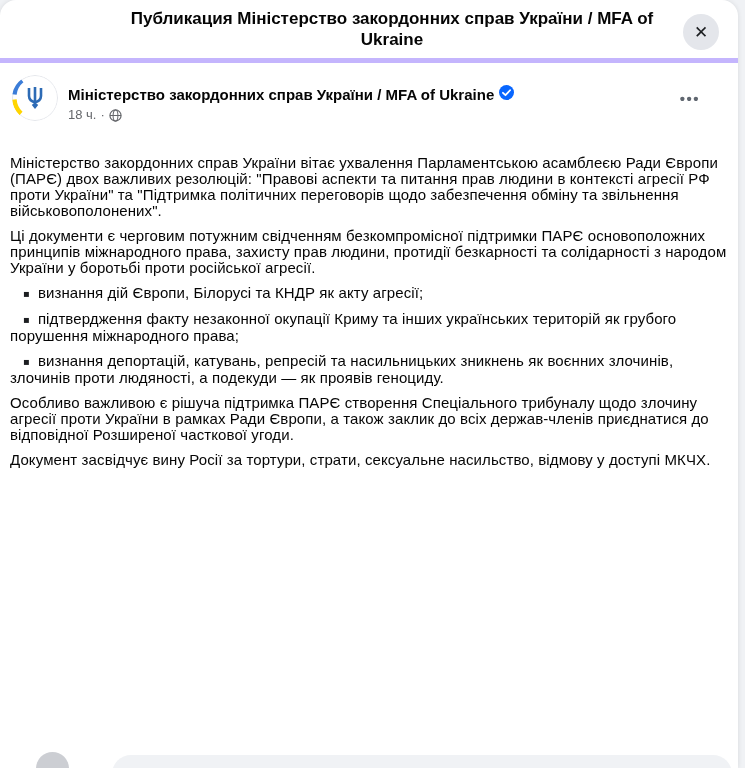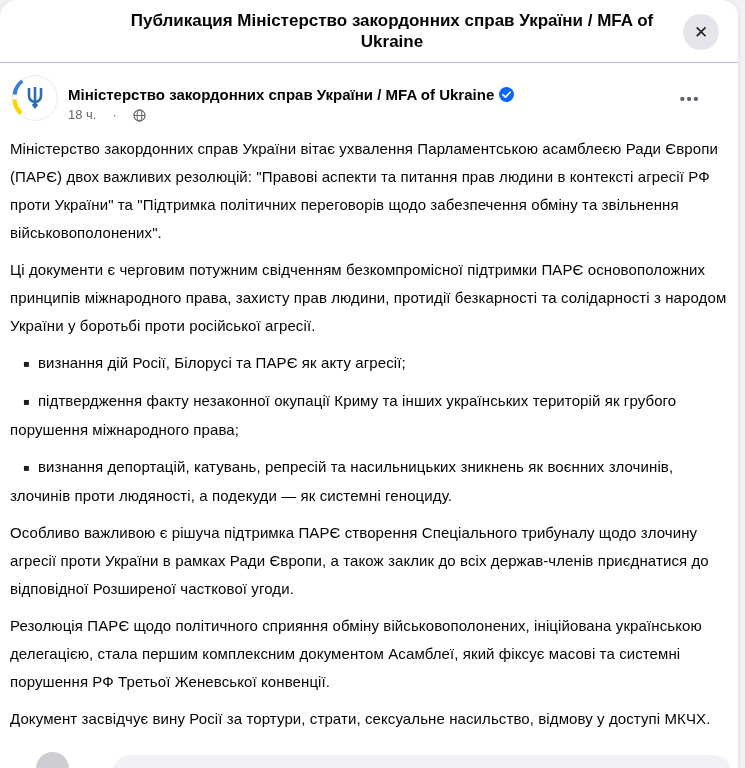--- a/index.html
+++ b/index.html
@@ -17,21 +17,21 @@
     height: 768px;
     background: #ffffff;
     border-radius: 16px 16px 0 0;
     box-shadow: 0 0 5px rgba(0,0,0,.10);
     overflow: hidden;
   }
   
   .dlg-header {
     position: relative;
     height: 63px;
-    border-bottom: 1px solid #c4b5fd;
+    border-bottom: 5px solid #c4b5fd;
     display: flex;
     align-items: center;
     justify-content: center;
     padding-left: 46px;
   }
   .dlg-title {
     max-width: 560px;
     text-align: center;
     font-size: 17px;
     line-height: 21px;
@@ -59,57 +59,58 @@
     display: flex;
     align-items: center;
     padding: 10px 16px 8px 12px;
   }
   .avatar {
     width: 46px; height: 46px;
     border-radius: 50%;
     flex: 0 0 auto;
   }
   .ph-center { flex: 1 1 auto; margin-left: 10px; min-width: 0; }
-  .author-row { display: flex; align-items: center; gap: 5px; margin-top: 12px; }
+  .author-row { display: flex; align-items: flex-start; gap: 5px; margin-top: 12px; }
   .author-name {
     font-size: 15px;
     font-weight: 700;
     color: #050505;
     line-height: 19px;
     white-space: nowrap;
   }
   .verified { flex: 0 0 auto; display: inline-flex; }
   .meta-row {
     margin-top: 3px;
     display: flex;
     align-items: center;
-    gap: 16px;
+    gap: 4px;
     font-size: 13px;
     color: #65676b;
     line-height: 16px;
   }
   .more-btn {
     flex: 0 0 auto;
     border: none;
     background: transparent;
     color: #606770;
     font-size: 15px;
     letter-spacing: 1.5px;
     font-weight: 700;
     cursor: pointer;
     padding: 6px 8px;
     margin-right: 14px;
   }
   
   .post-body {
     padding: 4px 3px 0 10px;
     font-size: 15px;
-    line-height: 28px;
+    line-height: 16px;
     color: #050505;
     letter-spacing: .1px;
+    margin-top: 20px;
   }
   .pb { margin-bottom: 9px; }
   .bullet .bchar {
     display: inline-block;
     margin: 0 8px 0 13px;
     font-size: 10px;
     vertical-align: 1px;
     color: #1c1e21;
     font-family: "DejaVu Sans", sans-serif;
   }
@@ -183,25 +184,24 @@
       </div>
     </div>
     <button class="more-btn">
       <span>•••</span>
     </button>
   </div>
 
   <div class="post-body">
     <p class="pb">Міністерство закордонних справ України вітає ухвалення Парламентською асамблеєю Ради Європи (ПАРЄ) двох важливих резолюцій: "Правові аспекти та питання прав людини в контексті агресії РФ проти України" та "Підтримка політичних переговорів щодо забезпечення обміну та звільнення військовополонених".</p>
     <p class="pb">Ці документи є черговим потужним свідченням безкомпромісної підтримки ПАРЄ основоположних принципів міжнародного права, захисту прав людини, протидії безкарності та солідарності з народом України у боротьбі проти російської агресії.</p>
-    <p class="pb bullet"><span class="bchar">▪</span><span>визнання дій Росії, Білорусі та ПАРЄ як акту агресії;</span></p>
+    <p class="pb bullet"><span class="bchar">▪</span><span>визнання дій Європи, Білорусі та КНДР як акту агресії;</span></p>
     <p class="pb bullet"><span class="bchar">▪</span><span>підтвердження факту незаконної окупації Криму та інших українських територій як грубого порушення міжнародного права;</span></p>
-    <p class="pb bullet"><span class="bchar">▪</span><span>визнання депортацій, катувань, репресій та насильницьких зникнень як воєнних злочинів, злочинів проти людяності, а подекуди — як системні геноциду.</span></p>
+    <p class="pb bullet"><span class="bchar">▪</span><span>визнання депортацій, катувань, репресій та насильницьких зникнень як воєнних злочинів, злочинів проти людяності, а подекуди — як проявів геноциду.</span></p>
     <p class="pb">Особливо важливою є рішуча підтримка ПАРЄ створення Спеціального трибуналу щодо злочину агресії проти України в рамках Ради Європи, а також заклик до всіх держав-членів приєднатися до відповідної Розширеної часткової угоди.</p>
-    <p class="pb">Резолюція ПАРЄ щодо політичного сприяння обміну військовополонених, ініційована українською делегацією, стала першим комплексним документом Асамблеї, який фіксує масові та системні порушення РФ Третьої Женевської конвенції.</p>
     <p class="pb">Документ засвідчує вину Росії за тортури, страти, сексуальне насильство, відмову у доступі МКЧХ.</p>
   </div>
 
   <div class="composer">
     <div class="composer-avatar"></div>
     <div class="comment-input"></div>
   </div>
 
 </div>
 

